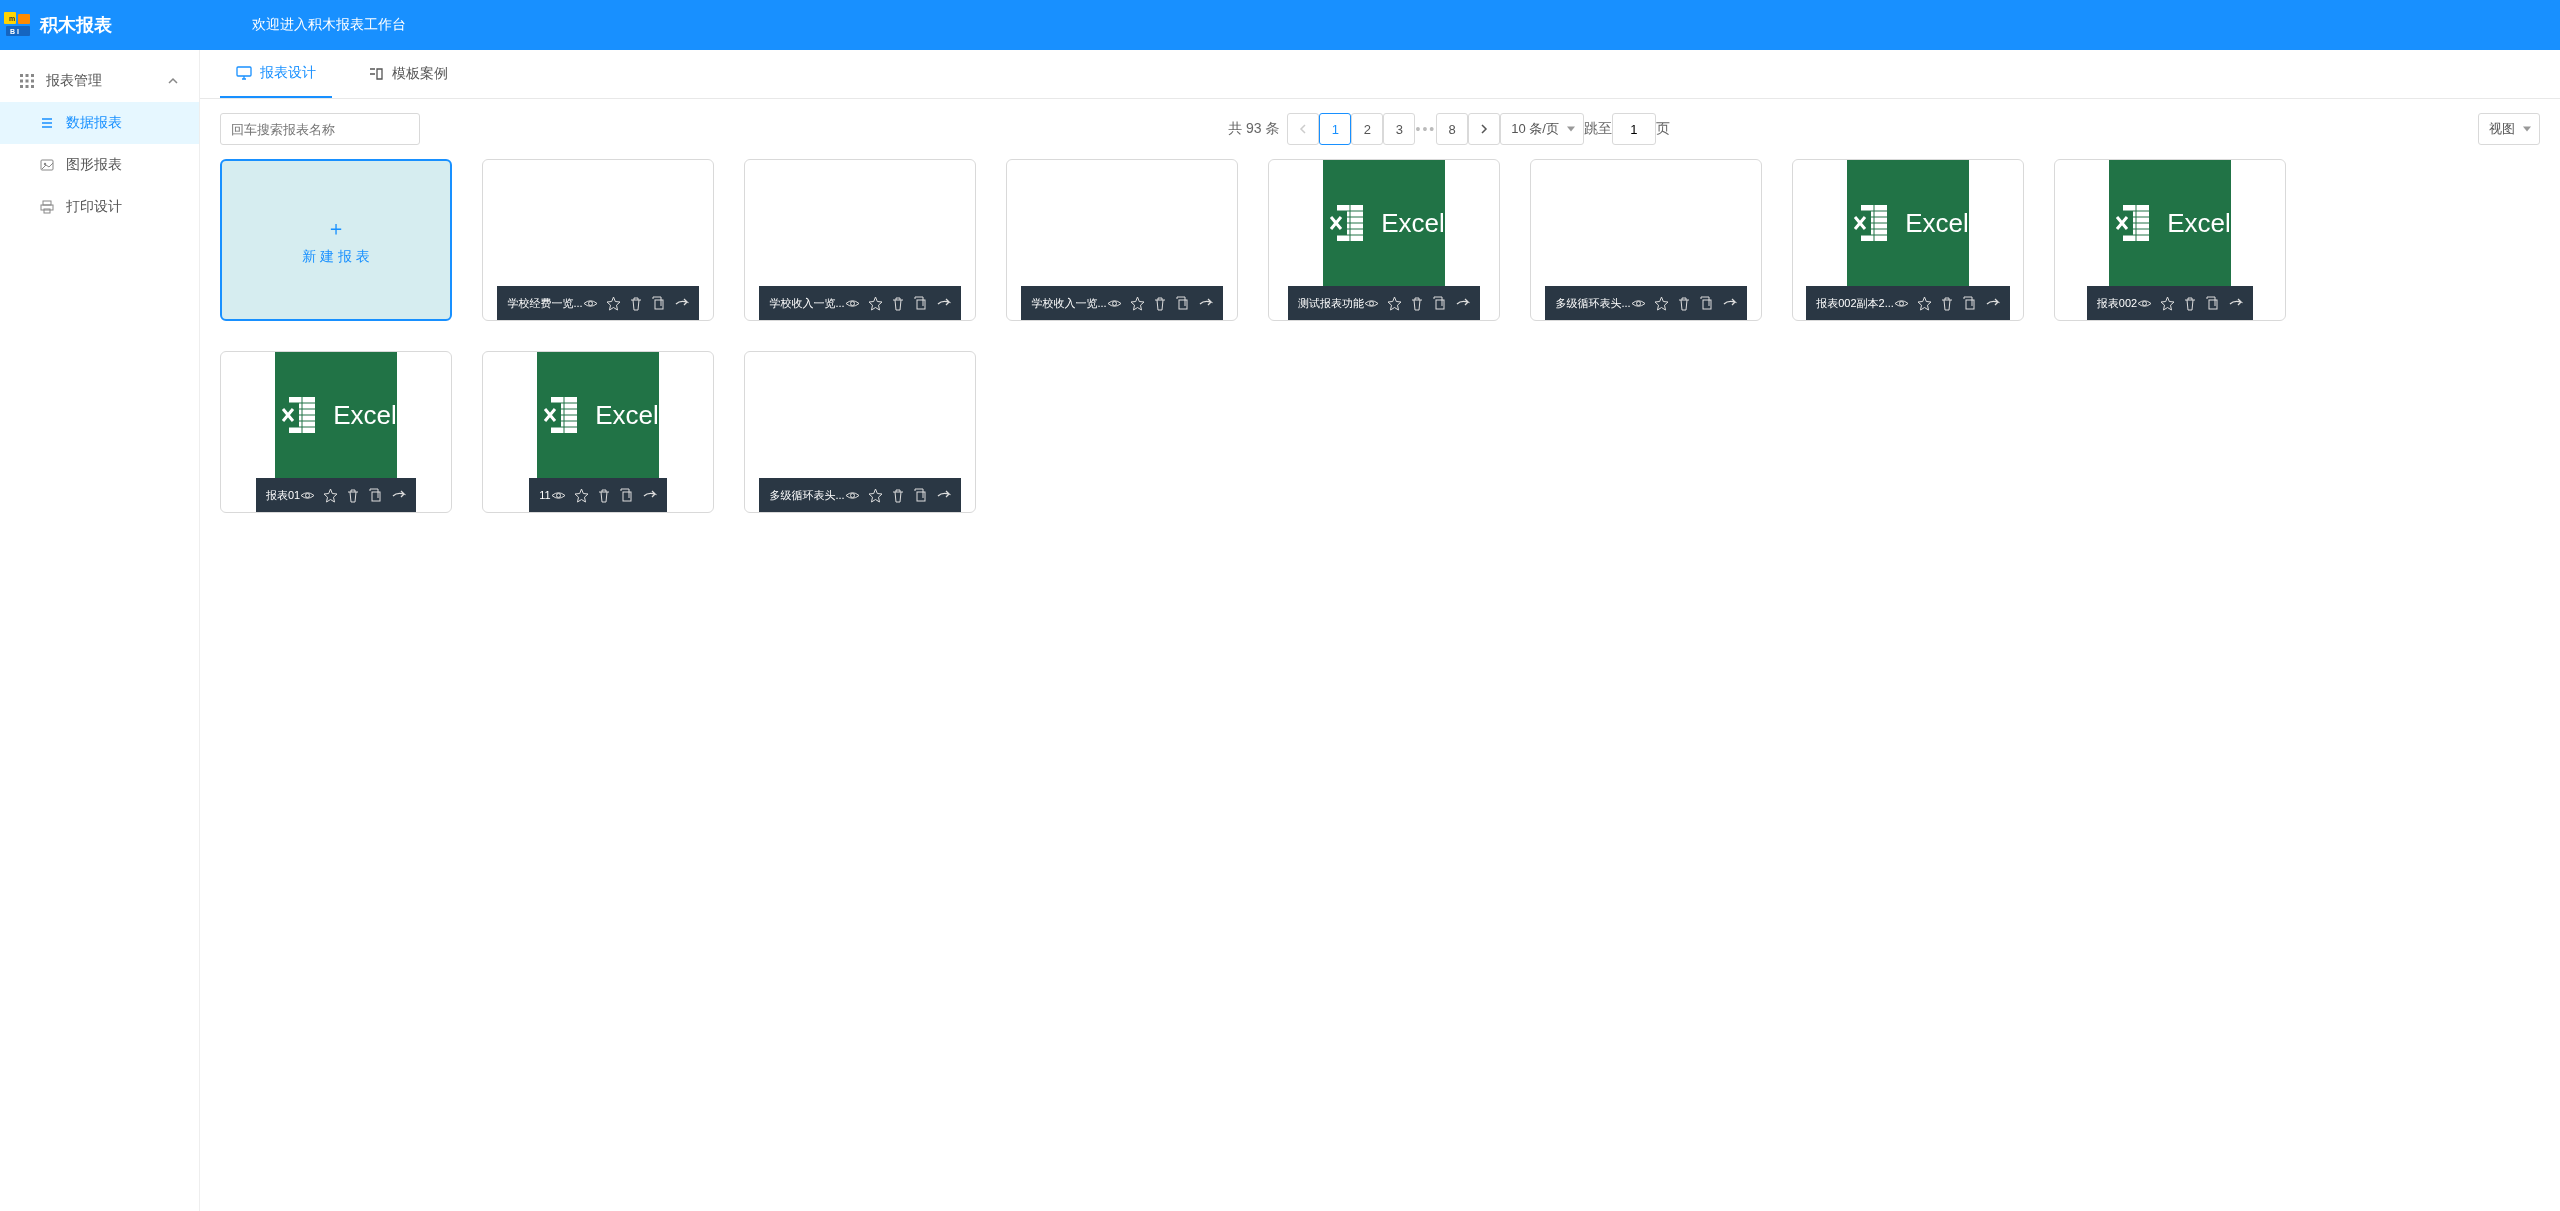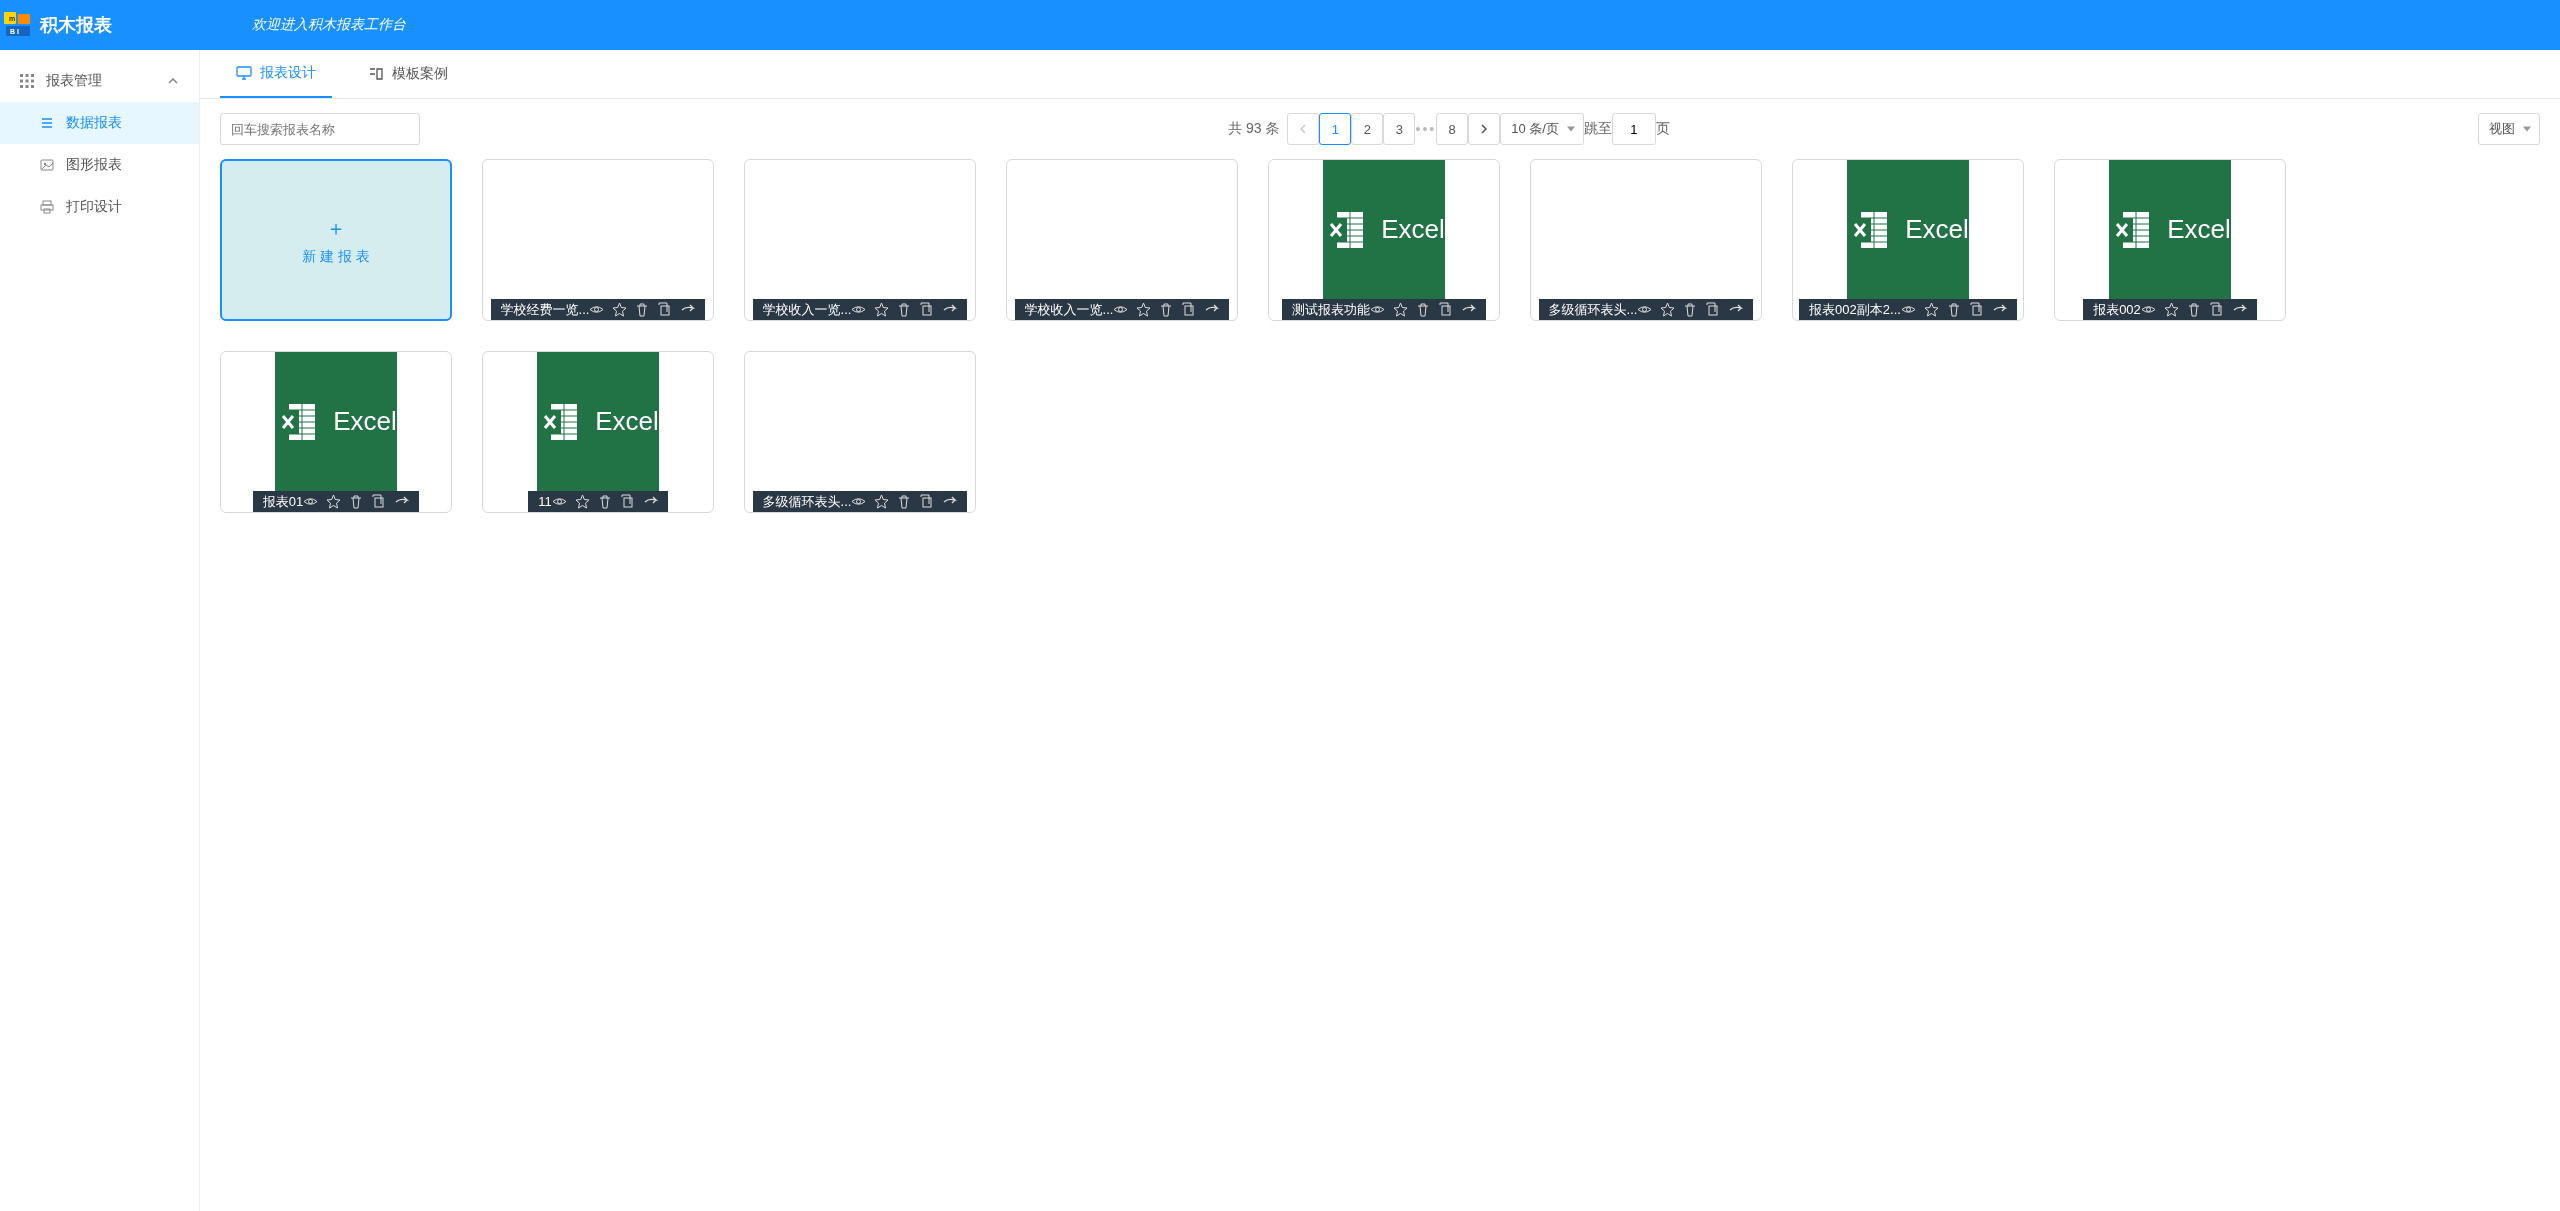--- a/index.html
+++ b/index.html
@@ -1,21 +1,21 @@
 <!DOCTYPE html>
 <html><head>
 <meta charset="utf-8">
 <style>
 * { margin: 0; padding: 0; box-sizing: border-box; }
 body { font-family: "Microsoft YaHei", "PingFang SC", -apple-system, sans-serif; background: #fff; font-size: 14px; color: #333; }
 
 .header { background: #1890ff; height: 50px; display: flex; align-items: center; padding: 0 4px; color: #fff; }
 .logo { display: flex; align-items: center; font-weight: bold; font-size: 18px; margin-right: 140px; }
 .logo-icon { width: 30px; height: 26px; margin-right: 6px; display: inline-block; position: relative; }
-.header-welcome { font-size: 14px; font-style: italic; }
+.header-welcome { font-size: 14px; }
 
 .container { display: flex; height: calc(100vh - 50px); }
 .sidebar { width: 200px; border-right: 1px solid #eee; padding-top: 10px; }
 .sidebar-section { display: flex; align-items: center; padding: 12px 20px; cursor: pointer; color: #555; }
 .sidebar-section .apps-icon { margin-right: 12px; display: inline-flex; }
 .sidebar-section .label { flex: 1; }
 .sidebar-item { display: flex; align-items: center; padding: 12px 20px 12px 40px; cursor: pointer; color: #555; }
 .sidebar-item.active { background: #e6f7ff; color: #1890ff; }
 .sidebar-item .item-icon { margin-right: 12px; display: inline-flex; }
 
@@ -44,21 +44,21 @@
 .card.new .plus { font-size: 20px; margin-bottom: 6px; }
 .thumb { flex: 1; background: #fff; display: flex; align-items: center; justify-content: center; overflow: hidden; }
 .thumb.excel { background: #217346; color: #fff; display: flex; align-items: center; justify-content: center; gap: 14px; }
 .thumb.excel .excel-text { font-size: 26px; font-weight: 300; }
 .thumb.table-preview { background: #fff; position: relative; }
 .thumb.table-preview .mini-header { height: 12px; background: #1890ff; width: 100%; position: absolute; top: 0; }
 .thumb.table-preview.green .mini-header { background: #0ea06a; }
 .thumb.table-preview.bluebar .mini-subheader { position: absolute; top: 12px; left: 0; width: 26px; bottom: 0; background: #cde6f5; }
 .thumb.table-preview .mini-lines { position: absolute; top: 14px; left: 2px; right: 2px; bottom: 2px; background: repeating-linear-gradient(to bottom, #fff 0, #fff 5px, #eee 5px, #eee 6px); }
 .thumb.table-preview.bluebar .mini-lines { left: 28px; }
-.card-footer { background: #2a3744; color: #fff; display: flex; align-items: center; padding: 0 10px; font-size: 13px; height: 21px; }
+.card-footer { background: #2a3744; color: #fff; display: flex; align-items: center; padding: 0 10px; font-size: 11px; height: 34px; }
 .card-title { flex: 1; white-space: nowrap; overflow: hidden; text-overflow: ellipsis; }
 .card-actions { display: flex; gap: 8px; align-items: center; }
 .card-actions .act { cursor: pointer; display: inline-flex; }
 
 svg { display: block; }
 </style>
 </head>
 <body>
 
 <div class="header">

